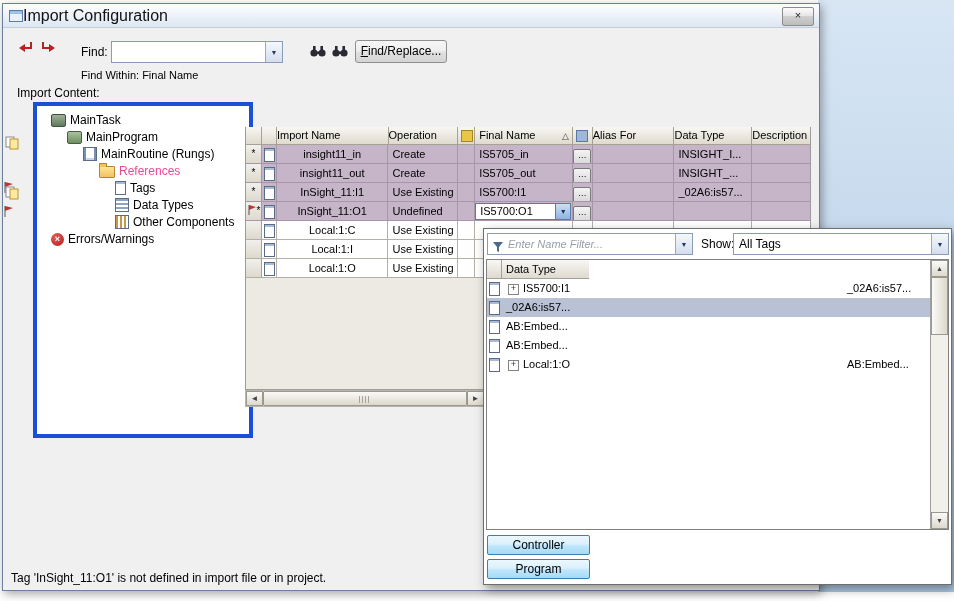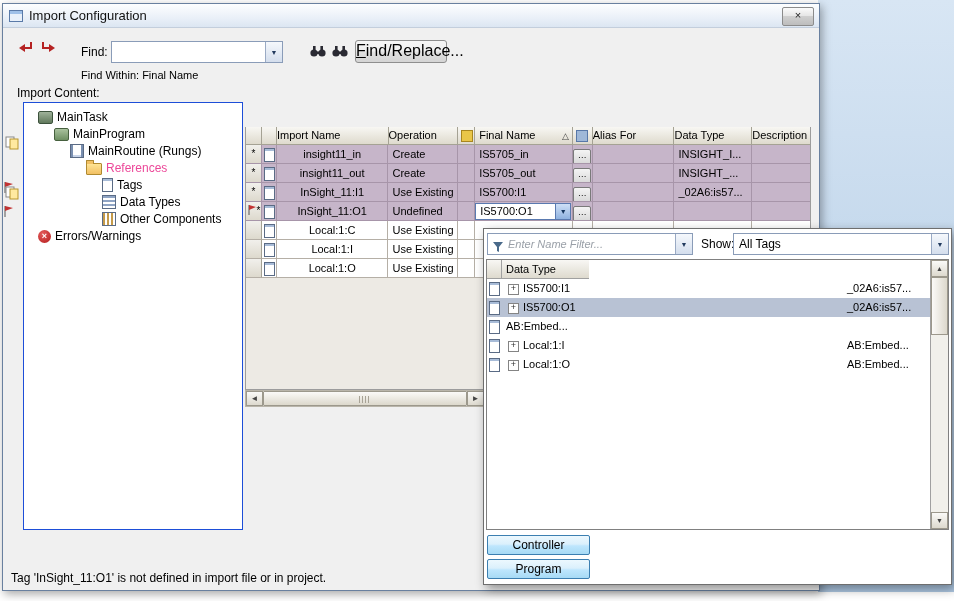--- a/index.html
+++ b/index.html
@@ -5,42 +5,42 @@
   html,body{margin:0;padding:0}
   .screen{position:relative;width:954px;height:601px;background:#fff;font-family:"Liberation Sans",sans-serif;overflow:hidden}
   .desktop{position:absolute;left:818px;top:0;width:136px;height:592px;
     background:linear-gradient(180deg,#D8E6F4 0%,#C4D8EC 45%,#AFC9E4 100%)}
   .dialog{position:absolute;left:2px;top:3px;width:818px;height:588px;background:#F0F0F0;
     border:1px solid #69809F;box-sizing:border-box;box-shadow:2px 3px 9px rgba(0,0,0,.35)}
   
   .titlebar{position:absolute;left:0;top:0;right:0;height:24px;
     background:linear-gradient(#FDFEFF,#EAF0F8 60%,#DCE6F2);border-bottom:1px solid #C3CEDC;
     display:flex;align-items:center;padding-left:6px;box-sizing:border-box}
-  .titlebar .t{font-size:13px;color:#111;margin-left:6px}
+  .titlebar .t{font-size:16px;color:#111;}
   .btn-close{position:absolute;right:5px;top:3px;width:30px;height:17px;
     background:linear-gradient(#FBFBFB,#E4E4E4 50%,#CFCFCF 50%,#BDBDBD);
     border:1px solid #8B8B8B;border-radius:2px;font-size:11px;line-height:15px;text-align:center;color:#222}
   
   .lbl{position:absolute;font-size:12px;color:#000;white-space:nowrap}
   .sm{font-size:11px}
   .combo{position:absolute;background:#fff;border:1px solid #8A9CB8;box-sizing:border-box}
   .combo .val{position:absolute;left:5px;top:0;right:18px;bottom:0;font-size:11px;line-height:20px;white-space:nowrap;overflow:hidden}
   .combo .arrow{position:absolute;top:0;right:0;bottom:0;width:16px;border-left:1px solid #9AAAC4;
     background:linear-gradient(#F5F8FC,#D4DEED);color:#223A5E;font-size:7px;display:flex;align-items:center;justify-content:center}
   .btn{position:absolute;background:linear-gradient(#F6F6F6,#EFEFEF 45%,#E0E0E0 55%,#D4D4D4);
-    border:1px solid #8E8E8E;border-radius:3px;font-size:16px;text-align:center;color:#000;box-sizing:border-box}
+    border:1px solid #8E8E8E;border-radius:3px;font-size:12px;text-align:center;color:#000;box-sizing:border-box}
   .btn span{display:block;line-height:20px}
   .fr-btn span::first-letter{text-decoration:underline}
   .btn-blue{position:absolute;background:linear-gradient(#ECF8FE,#DBF0FC 45%,#BEE6FD 55%,#A7DAF5);
     border:1px solid #3C7FB1;border-radius:2px;font-size:12px;text-align:center;box-sizing:border-box}
   .btn-blue span{display:block;line-height:18px}
   .tbicon{position:absolute}
   
-  .treebox{position:absolute;left:20px;top:98px;width:220px;height:428px;background:#fff;
-    border:1px solid #1d4ed8;box-sizing:border-box;overflow:hidden}
+  .treebox{position:absolute;left:30px;top:98px;width:220px;height:336px;background:#fff;
+    border:4px solid #1d4ed8;box-sizing:border-box;overflow:hidden}
   .ti{position:absolute;height:16px;display:flex;align-items:center;font-size:12px;white-space:nowrap}
   .ti.bold{font-weight:normal}
   .ti.dim span.txt{color:#ec4899}
   .ic{display:inline-block;margin-right:4px;flex:none}
   .ic-task{width:13px;height:11px;background:linear-gradient(#9FB29A,#61795C);border:1px solid #3C523C;border-radius:2px}
   .ic-prog{width:13px;height:11px;background:linear-gradient(#A9C29E,#6E8F62);border:1px solid #46603E;border-radius:2px}
   .ic-routine{width:12px;height:12px;background:#fff;border:1px solid #5A6B85;
     box-shadow:inset 2px 0 0 #7A8FB0, inset -2px 0 0 #7A8FB0, inset 0 -2px 0 #C8D4E8}
   .ic-folder{width:14px;height:10px;background:linear-gradient(#FFE494,#F2C063);border:1px solid #B08A30;border-radius:1px;position:relative;margin-top:2px}
   .ic-folder::before{content:"";position:absolute;left:-1px;top:-4px;width:6px;height:3px;background:#F2C063;border:1px solid #B08A30;border-bottom:none;border-radius:1px 1px 0 0}
@@ -380,30 +380,28 @@
         <div class="phc pw2" style="border-right:none">Data Type</div>
       </div>
 
       <div class="prow">
         <span class="pc pw0"><span class="tc"></span></span>
         <span class="pc pw1"><span class="plus">+</span><span>IS5700:I1</span></span>
         <span class="pc pw2">_02A6:is57...</span>
       </div>
       <div class="prow sel">
         <span class="pc pw0"><span class="tc"></span></span>
-        <span class="pc pw1"><span class="plus">+</span><span>IS5700:O1</span></span>
         <span class="pc pw2">_02A6:is57...</span>
       </div>
       <div class="prow">
         <span class="pc pw0"><span class="tc"></span></span>
         <span class="pc pw2">AB:Embed...</span>
       </div>
       <div class="prow">
         <span class="pc pw0"><span class="tc"></span></span>
-        <span class="pc pw1"><span class="plus">+</span><span>Local:1:I</span></span>
         <span class="pc pw2">AB:Embed...</span>
       </div>
       <div class="prow">
         <span class="pc pw0"><span class="tc"></span></span>
         <span class="pc pw1"><span class="plus">+</span><span>Local:1:O</span></span>
         <span class="pc pw2">AB:Embed...</span>
       </div>
 
       <div class="vscroll">
         <div class="vbtn" style="top:0">▲</div>

